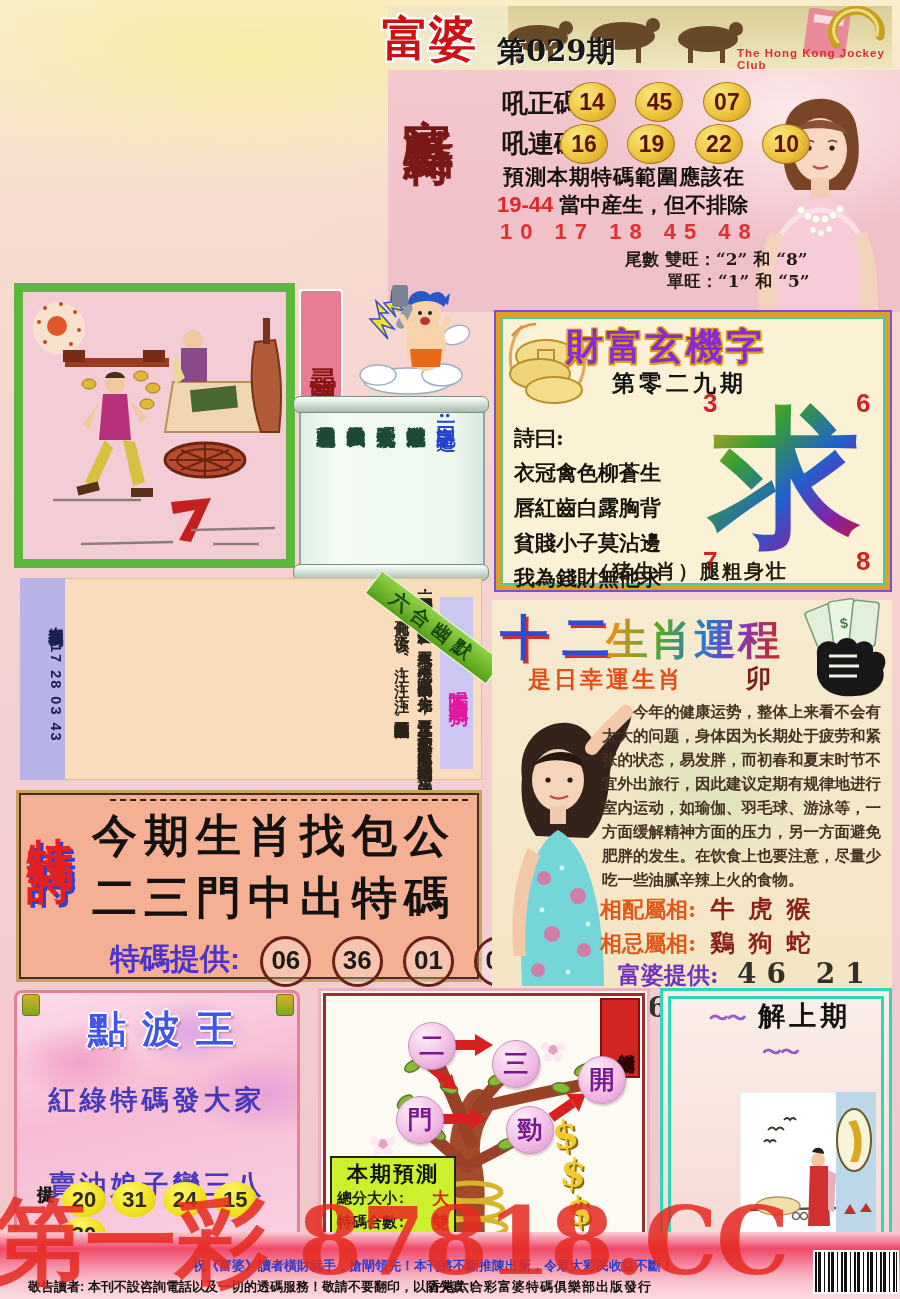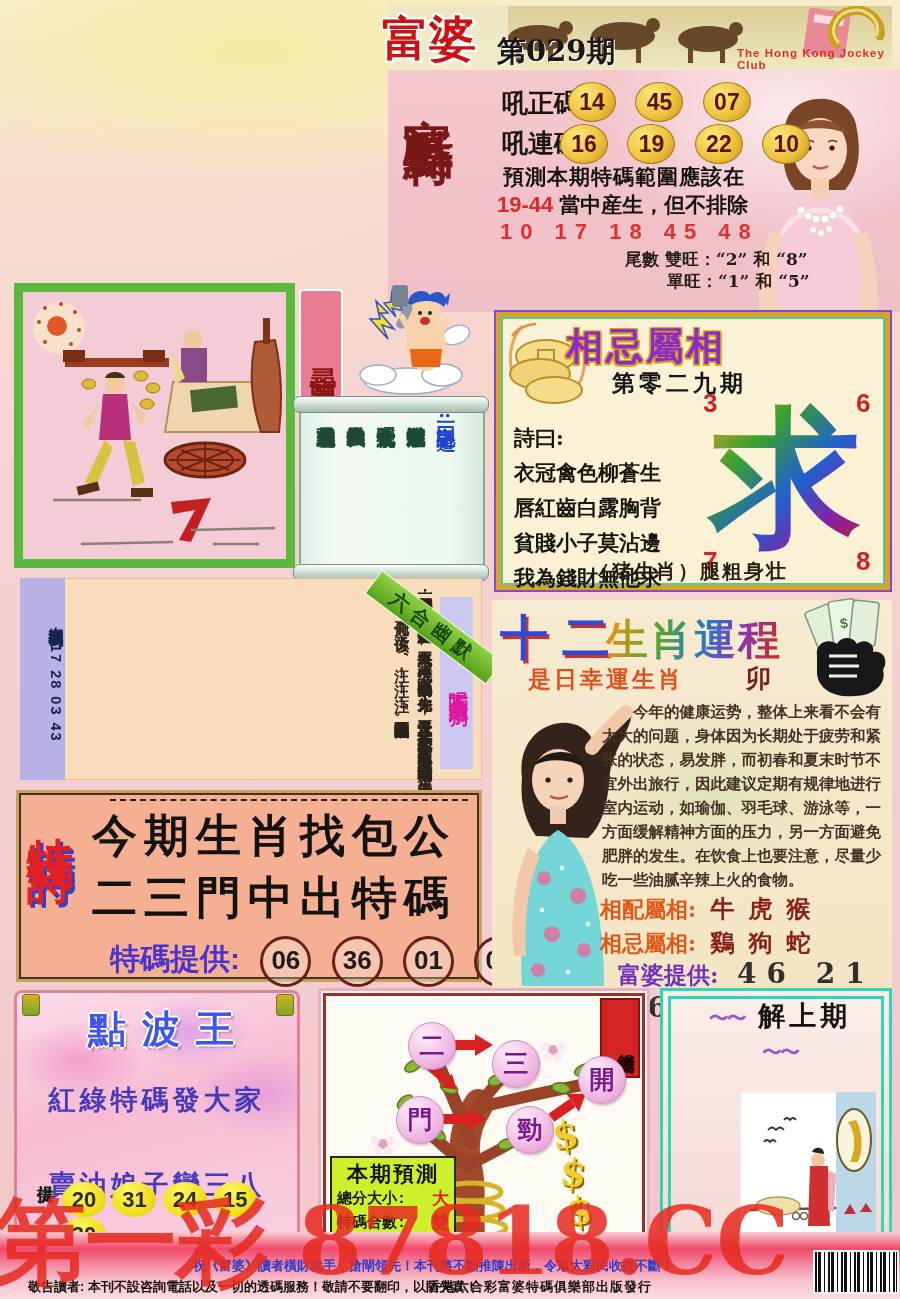--- a/index.html
+++ b/index.html
@@ -368,21 +368,21 @@
       <div class="mystery-in"></div>
     </div>
   <svg class="abs" style="left:502px;top:316px;" width="88" height="94" viewBox="0 0 88 94">
     <path d="M20,10 C8,24 4,46 14,64 M74,14 C84,30 86,52 76,70" stroke="#e09040" stroke-width="3" fill="none" opacity="0.8"></path>
     <ellipse cx="44" cy="40" rx="30" ry="16" fill="#f4dc8a" stroke="#b8902a" stroke-width="2"></ellipse>
     <rect x="36" y="34" width="16" height="11" fill="none" stroke="#b8902a" stroke-width="2"></rect>
     <ellipse cx="38" cy="58" rx="30" ry="15" fill="#f0d278" stroke="#b8902a" stroke-width="2"></ellipse>
     <ellipse cx="52" cy="74" rx="28" ry="13" fill="#f4dc8a" stroke="#b8902a" stroke-width="2"></ellipse>
     <path d="M10,20 C16,12 26,8 34,8" stroke="#e09040" stroke-width="2.5" fill="none"></path>
   </svg>
-  <div class="abs mtitle serif">相忌屬相</div>
+  <div class="abs mtitle serif">財富玄機字</div>
   <div class="abs missue serif">第零二九期</div>
   <div class="abs mpoem serif">
     <div>詩曰:</div>
     <div>衣冠禽色柳蒼生</div>
     <div>唇紅齒白露胸背</div>
     <div>貧賤小子莫沾邊</div>
     <div>我為錢財無他求</div>
   </div>
   <div class="abs bigchar rainbow2 serif">求</div>
   <div class="abs corner" style="left:703px;top:388px;">3</div>

